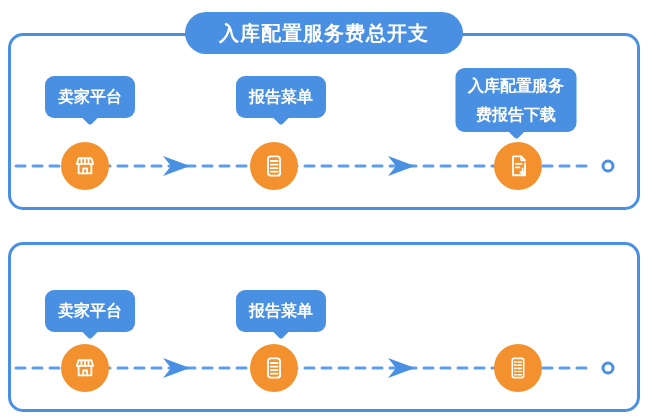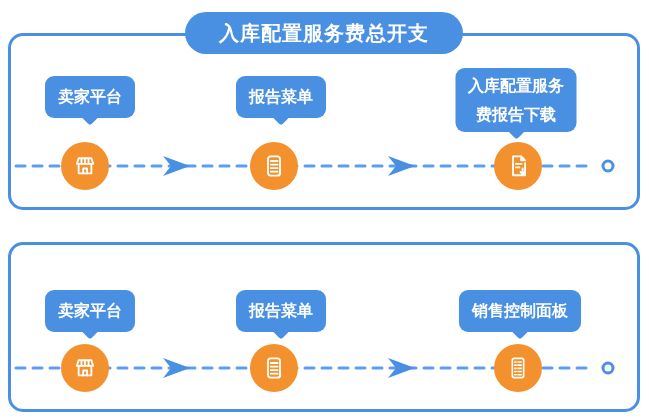--- a/index.html
+++ b/index.html
@@ -93,21 +93,20 @@
 
     <svg class="flow-svg" width="626" height="164" viewBox="0 0 626 164">
       <line x1="5" y1="123" x2="580" y2="123" stroke="#5B9DF0" stroke-width="3" stroke-dasharray="9 8" stroke-linecap="round"></line>
       <polygon points="152,113 179,123 152,133 160,123" fill="#4A90E2"></polygon>
       <polygon points="377,113 404,123 377,133 385,123" fill="#4A90E2"></polygon>
       <circle cx="597" cy="123" r="5" fill="#ffffff" stroke="#4A90E2" stroke-width="3"></circle>
     </svg>
 
     <div class="step-label" style="left:79px;top:45px;">卖家平台</div>
     <div class="step-label" style="left:270px;top:45px;">报告菜单</div>
-    <div class="step-label" style="left:509px;top:45px;">销售控制面板</div>
 
     <div class="icon-circle" style="left:74px;top:99px;">
       <svg width="34" height="34" viewBox="0 0 48 48" fill="none" stroke="#ffffff" stroke-width="2.6" stroke-linecap="round" stroke-linejoin="round">
         <path d="M12.5,21 L15,13 H33 L35.5,21 Z"></path>
         <path d="M19,13.5 V21 M24,13 V21 M29,13.5 V21"></path>
         <path d="M15,21 V34.5 H33 V21"></path>
         <path d="M21.5,34.5 V27.5 H27 V34.5"></path>
       </svg>
     </div>
     <div class="icon-circle" style="left:263px;top:99px;">

